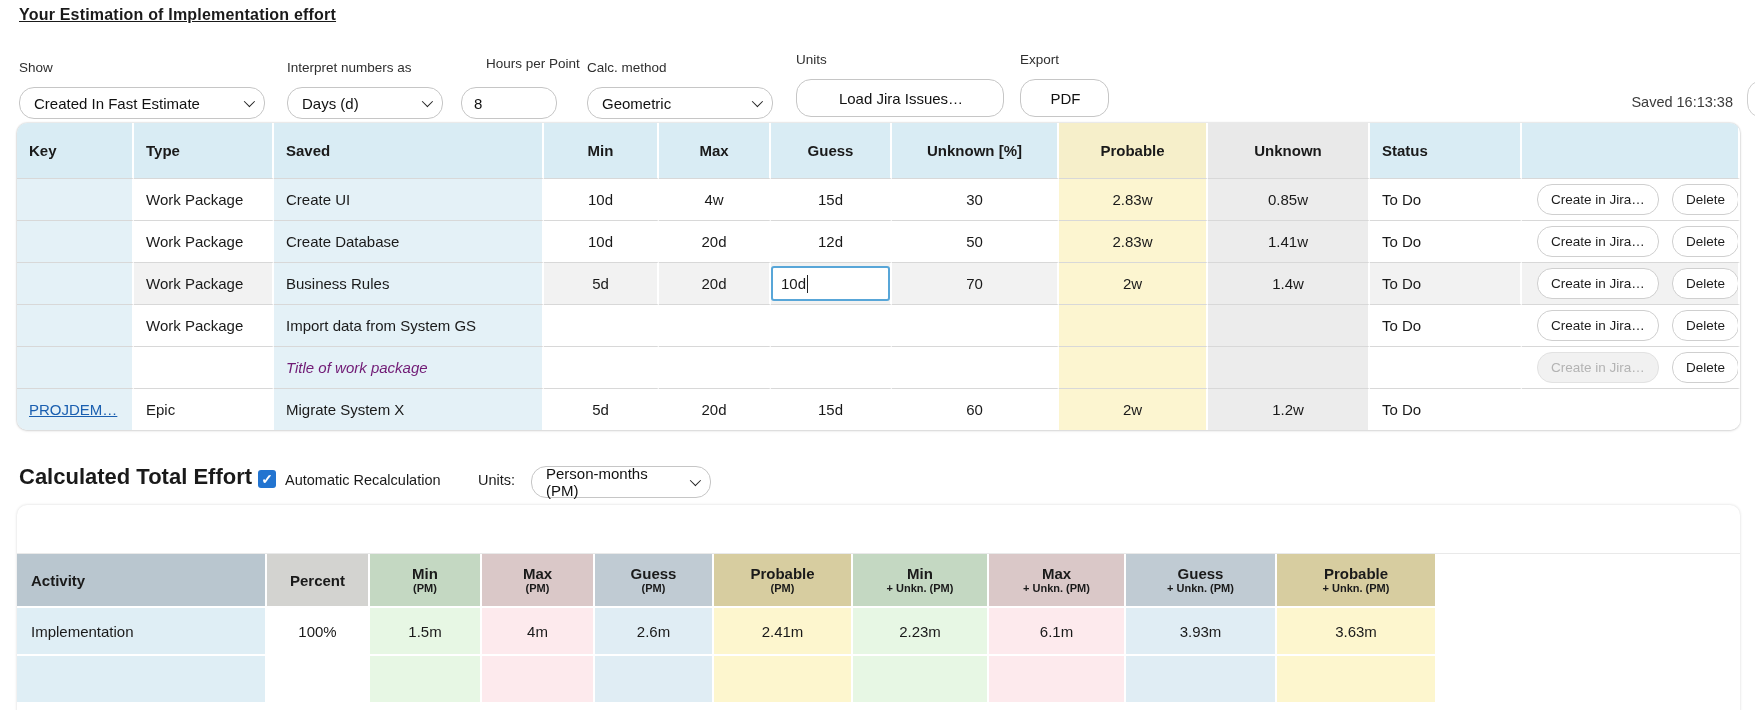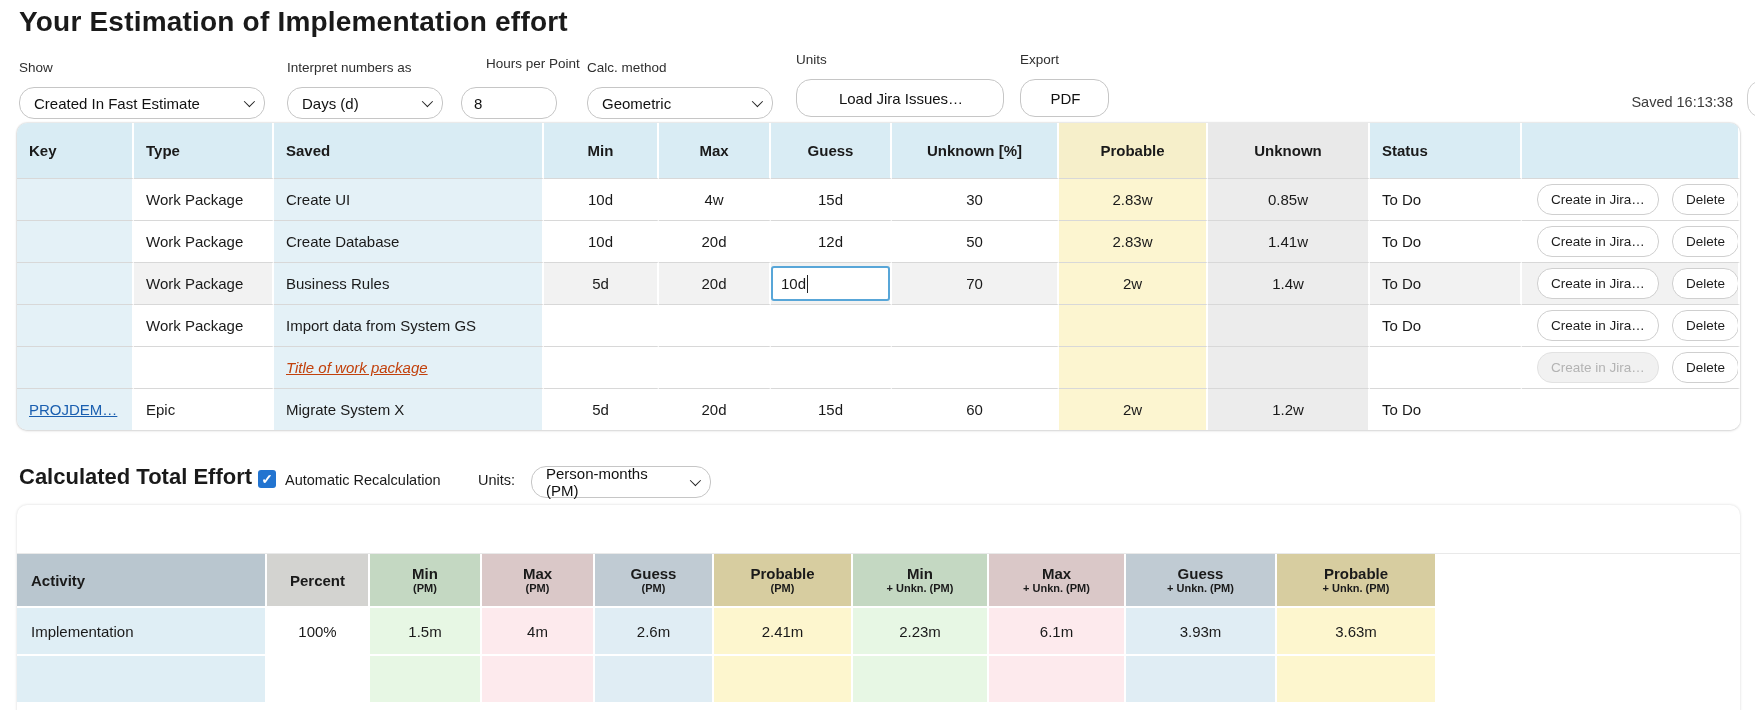--- a/index.html
+++ b/index.html
@@ -1,21 +1,21 @@
 <!DOCTYPE html>
 <html><head>
 <meta charset="utf-8">
 <style>
   * { margin:0; padding:0; box-sizing:border-box; }
   html,body { width:1755px; height:710px; background:#fff; overflow:hidden;
               font-family:"Liberation Sans", sans-serif; color:#1a1a1a; }
   body { position:relative; }
 
   
-  .page-title { position:absolute; left:19px; top:6px; font-size:28px; font-weight:700; letter-spacing:.2px; }
+  .page-title { position:absolute; left:19px; top:6px; font-size:16px; font-weight:700; letter-spacing:.2px;text-decoration:underline; }
   .ctl-label { position:absolute; font-size:13.5px; color:#2f2f2f; }
   .fake-select, .text-input, .btn-big {
      position:absolute; height:32px; border:1px solid #c6c6c6; border-radius:15px; background:#fff;
      font-size:15px; display:flex; align-items:center; padding:0 12px 0 14px; color:#111;
   }
   .fake-select { justify-content:space-between; }
   .chev { width:8px; height:8px; border-right:1.8px solid #222; border-bottom:1.8px solid #222;
           transform:rotate(45deg) translateY(-2px); flex:0 0 auto; margin-left:10px; }
   .text-input { padding-left:12px; }
   .btn-big { height:38px; justify-content:center; cursor:pointer; }
@@ -35,21 +35,21 @@
   .est th.unk  { background:#e9e9e9; text-align:center; }
   .est td { height:42px; background:#fff; border-top:1px solid #d8d8d8; border-right:2px solid #fff;
             padding:0 12px; white-space:nowrap; overflow:hidden; }
   .est td.c-key, .est td.c-name { background:#e4f1f7; }
   .est td.num { text-align:center; padding:0 6px; }
   .est td.c-prob { background:#fcf5d0; text-align:center; }
   .est td.c-unk  { background:#ececec; text-align:center; }
   .est tr.active td.plain { background:#f2f2f2; }
   .est td.c-actions { text-align:right; padding:0 14px 0 6px; }
   .key-link { color:#1a5fb0; text-decoration:underline; cursor:pointer; }
-  .placeholder { color:#c2410c; font-style:italic;text-decoration:underline; }
+  .placeholder { color:#701a75; font-style:italic; }
   .row-btn { display:inline-block; border:1px solid #cfcfcf; border-radius:15px; background:#fff;
              font-size:13.5px; color:#1d1d1d; padding:7px 13px; margin-left:9px; cursor:pointer;
              font-family:"Liberation Sans", sans-serif; }
   .row-btn:disabled, .row-btn.disabled { background:#f1f1f1; border-color:#e2e2e2; color:#b3b3b3; cursor:default; }
   .guess-edit { border:2px solid #58a6d8; border-radius:3px; background:#fff; height:35px;
                 display:flex; align-items:center; padding-left:8px; margin:0 -3px; }
   .caret { display:inline-block; width:1px; height:18px; background:#222; margin-left:1px; }
 
   
   .h2 { position:absolute; left:19px; top:464px; font-size:22px; font-weight:700; }

